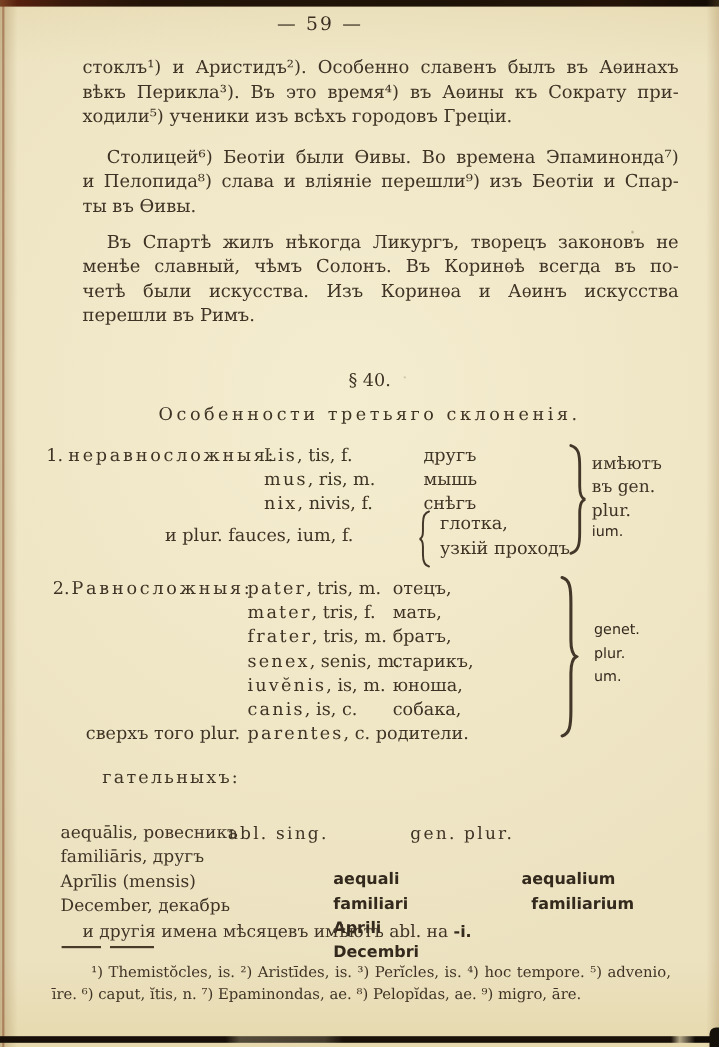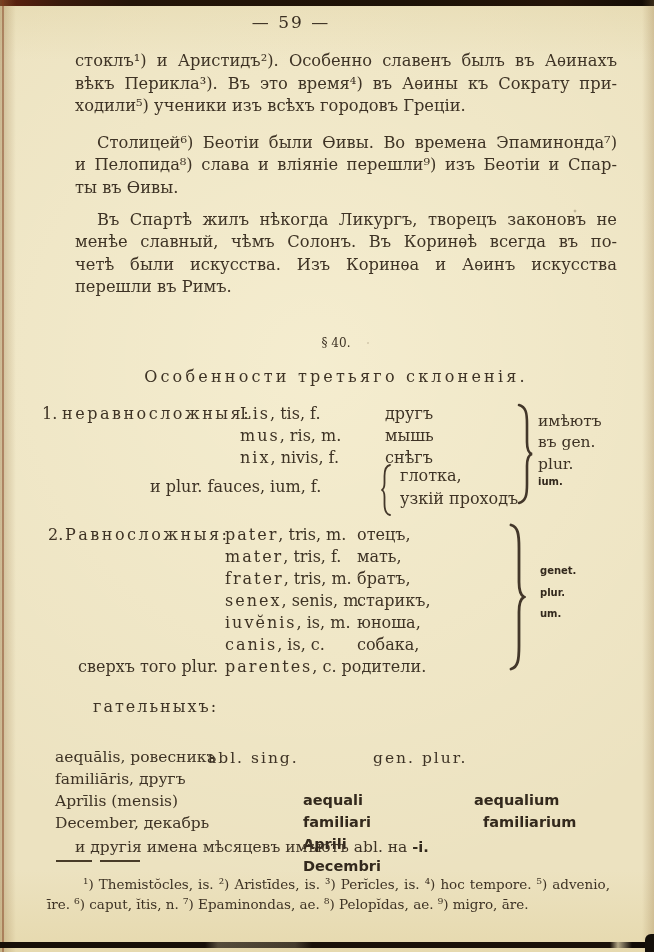--- a/index.html
+++ b/index.html
@@ -32,33 +32,33 @@
   .pageno{position:absolute;left:0;top:12px;width:582px;text-align:center;
     font-size:17px;letter-spacing:2px;color:#3a2f22;}
   
   .textcol{position:absolute;left:55px;top:50px;width:562px;font-size:16.3px;}
   .ln{line-height:22.6px;height:22.6px;text-align:justify;text-align-last:justify;margin-left:20px;}
   .ln.end{text-align-last:left;}
   .para.ind .ln:first-child{text-indent:22px;}
   .para.p2{margin-top:14px;}
   .para.p3{margin-top:9px;}
   
-  .secnum{position:absolute;left:55px;top:336px;width:562px;text-align:center;font-size:12px;}
+  .secnum{position:absolute;left:55px;top:336px;width:562px;text-align:center;font-size:16px;}
   .sectitle{position:absolute;left:55px;top:367px;width:562px;text-align:center;
     font-size:16px;letter-spacing:3.2px;}
   
   .item{position:absolute;font-size:16px;}
   .item1{left:42px;top:398px;width:600px;height:122px;}
   .item2{left:42px;top:518px;width:600px;height:162px;}
   .sp25{letter-spacing:2.5px;}
   .sp2{letter-spacing:2px;}
   .hd{letter-spacing:2px;}
   .note{font-size:15.5px;}
-  .bnote{font-family:"DejaVu Sans","Liberation Sans",sans-serif;font-weight:bold;
-    font-size:10px;color:#33291d;}
+  .bnote{font-family:"DejaVu Sans","Liberation Sans",sans-serif;font-weight:normal;
+    font-size:13px;color:#33291d;}
   .brace{stroke:#43372a;fill:none;stroke-linecap:round;}
   
   .item3head{position:absolute;left:53px;top:695px;width:564px;font-size:16px;}
   .item3head .ln{line-height:23px;height:23px;}
   .tbl{position:absolute;left:55px;top:748px;width:570px;height:115px;font-size:15.5px;}
   .tval{font-family:"DejaVu Sans","Liberation Sans",sans-serif;font-weight:bold;
     font-size:14.5px;color:#33291d;margin-top:43px;}
   
   .fnrule{position:absolute;left:56px;top:860px;width:84px;height:2px;
     background:linear-gradient(90deg,#483b28 0,#483b28 36px,rgba(72,59,40,0) 36px,rgba(72,59,40,0) 44px,#483b28 44px,#483b28 84px);}

